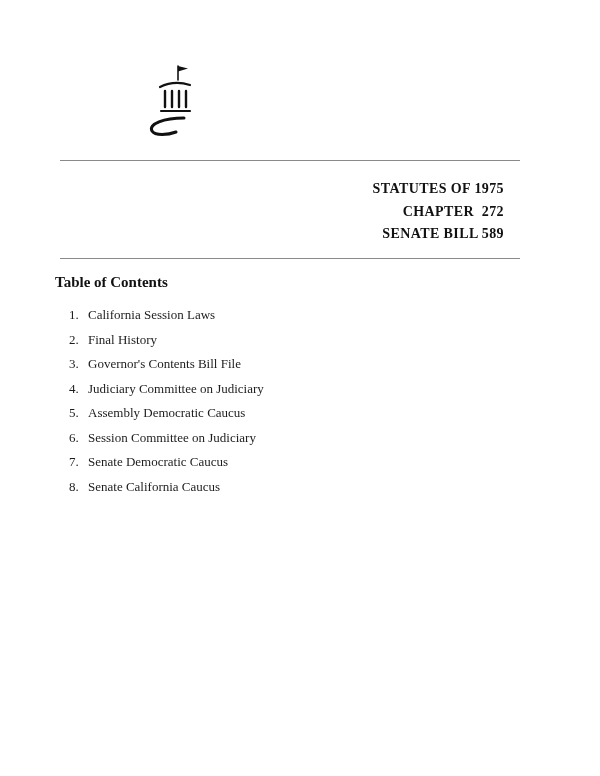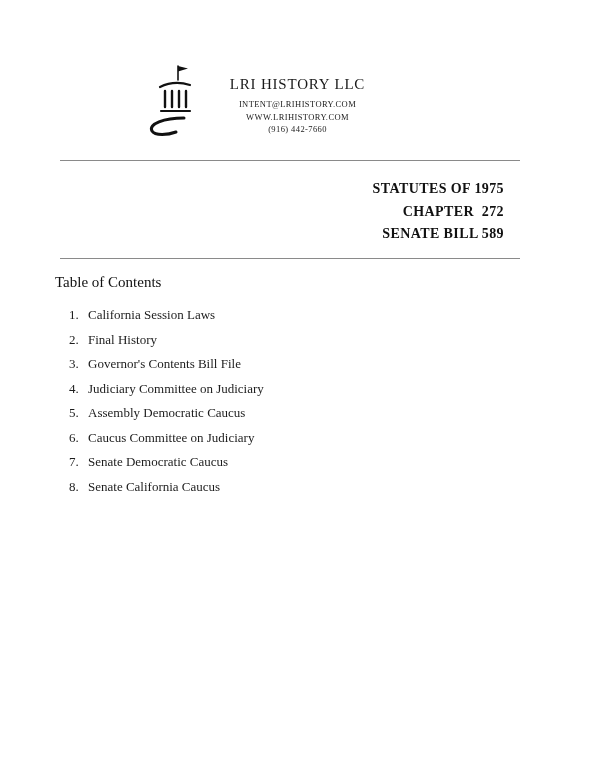--- a/index.html
+++ b/index.html
@@ -73,21 +73,21 @@
     line-height: 22.5px;
     color: #111111;
     white-space: pre;
   }
 
   
   .toc-heading {
     position: absolute;
     left: 55px;
     top: 274px;
-    font-weight: normal;
+    font-weight: bold;
     font-size: 15px;
     color: #111111;
   }
   .toc-list {
     position: absolute;
     left: 69px;
     top: 308px;
     list-style: none;
     margin: 0;
     padding: 0;
@@ -125,26 +125,20 @@
       <line x1="34" y1="29" x2="34" y2="45" stroke="#111" stroke-width="2.4" stroke-linecap="round"></line>
       <line x1="41" y1="29" x2="41" y2="45" stroke="#111" stroke-width="2.4" stroke-linecap="round"></line>
       <line x1="48" y1="29" x2="48" y2="45" stroke="#111" stroke-width="2.4" stroke-linecap="round"></line>
 
       <path d="M23 49 H 52" fill="none" stroke="#111" stroke-width="2.2" stroke-linecap="round"></path>
 
       <path d="M46 56 C 26 56, 10 62, 14 69 C 17 74, 30 73, 38 70" fill="none" stroke="#111" stroke-width="3" stroke-linecap="round"></path>
     </svg>
   </div>
 
-  <div class="header-text">
-    <div class="company-name">LRI HISTORY LLC</div>
-    <div class="contact-line">INTENT@LRIHISTORY.COM</div>
-    <div class="contact-line">WWW.LRIHISTORY.COM</div>
-    <div class="contact-line">(916) 442-7660</div>
-  </div>
 
   <hr class="rule rule-1">
 
   <div class="title-block">
     <div class="title-line">STATUTES OF 1975</div>
     <div class="title-line">CHAPTER  272</div>
     <div class="title-line">SENATE BILL 589</div>
   </div>
 
   <hr class="rule rule-2">
@@ -167,21 +161,21 @@
     <li class="toc-item">
       <span class="toc-num">4.</span>
       <span class="toc-label">Judiciary Committee on Judiciary</span>
     </li>
     <li class="toc-item">
       <span class="toc-num">5.</span>
       <span class="toc-label">Assembly Democratic Caucus</span>
     </li>
     <li class="toc-item">
       <span class="toc-num">6.</span>
-      <span class="toc-label">Caucus Committee on Judiciary</span>
+      <span class="toc-label">Session Committee on Judiciary</span>
     </li>
     <li class="toc-item">
       <span class="toc-num">7.</span>
       <span class="toc-label">Senate Democratic Caucus</span>
     </li>
     <li class="toc-item">
       <span class="toc-num">8.</span>
       <span class="toc-label">Senate California Caucus</span>
     </li>
   </ol>

